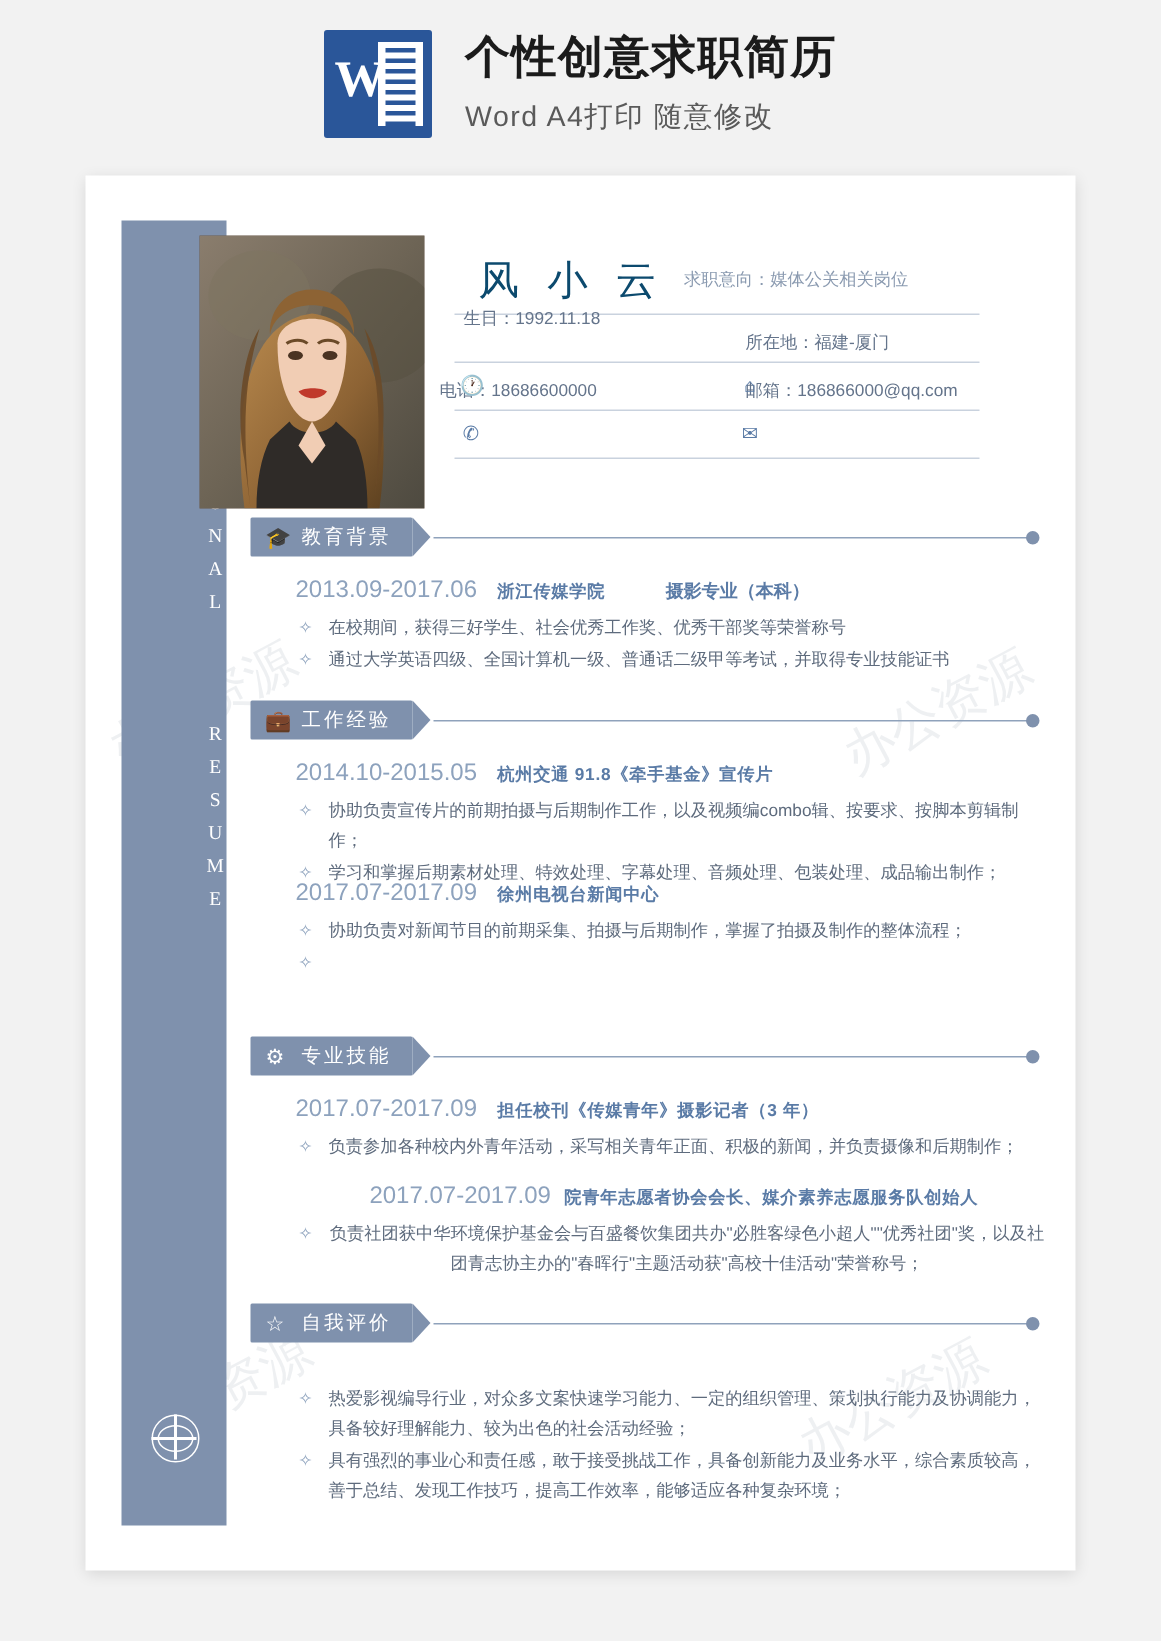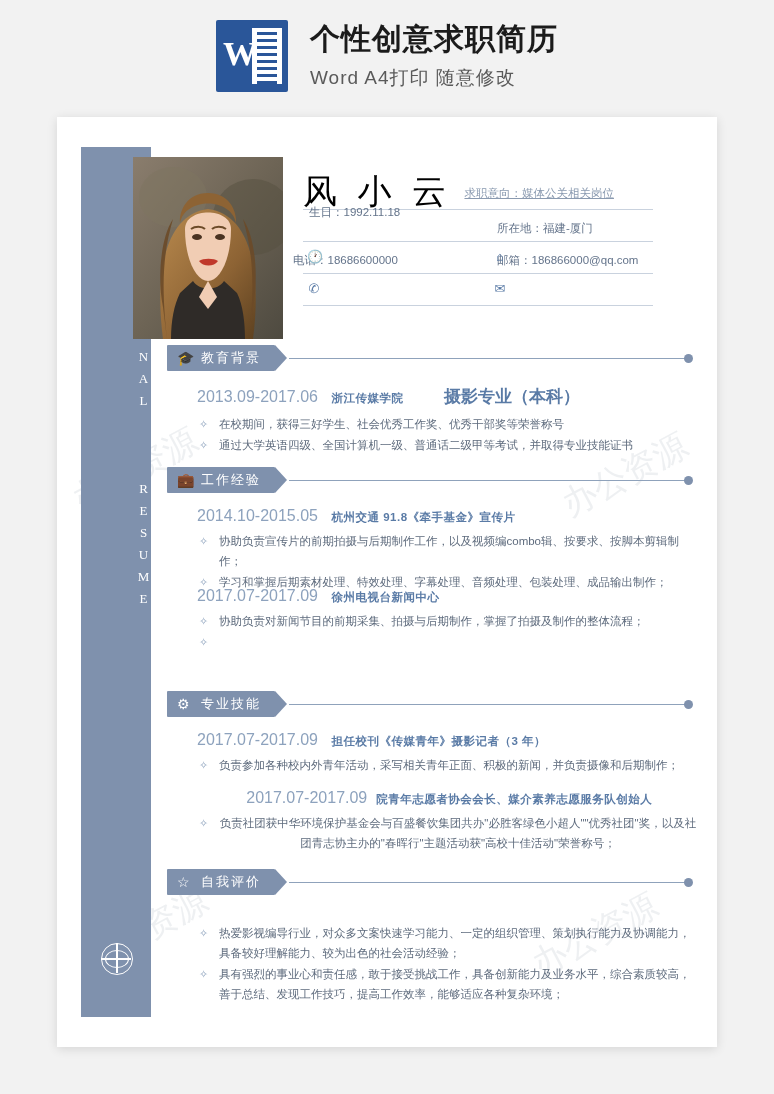--- a/index.html
+++ b/index.html
@@ -179,34 +179,34 @@
   .photo svg { display: block; }
 
   
   .namerow {
     position: absolute;
     left: 246px;
     top: 52px;
     width: 350px;
   }
   .name {
-    font-size: 34px;
-    color: #000000;
+    font-size: 27px;
+    color: #0c4a6e;
     letter-spacing: 6px;
     display: inline-block;
     vertical-align: baseline;
     font-family: "Liberation Serif", serif;
+    margin-left: 16px;
   }
   .intent {
     font-size: 11.5px;
     color: #8a9ab0;
     display: inline-block;
     margin-left: 8px;
     vertical-align: 6px;
-    text-decoration: underline;
   }
   .hline {
     position: absolute;
     background: #c9d2de;
     height: 1px;
   }
   .info {
     position: absolute;
     font-size: 11.5px;
     color: #64748b;
@@ -285,21 +285,21 @@
     width: 130px;
   }
   .entry .org {
     color: #5a7ba6;
     font-size: 11.5px;
     font-weight: bold;
     letter-spacing: 0.5px;
   }
   .entry .org2 {
     color: #5a7ba6;
-    font-size: 17px;
+    font-size: 12px;
     font-weight: bold;
     margin-left: 36px;
   }
   .bullets { margin-top: 6px; }
   .bullet {
     position: relative;
     font-size: 11.5px;
     color: #5e6b7d;
     line-height: 20px;
     padding-left: 22px;

